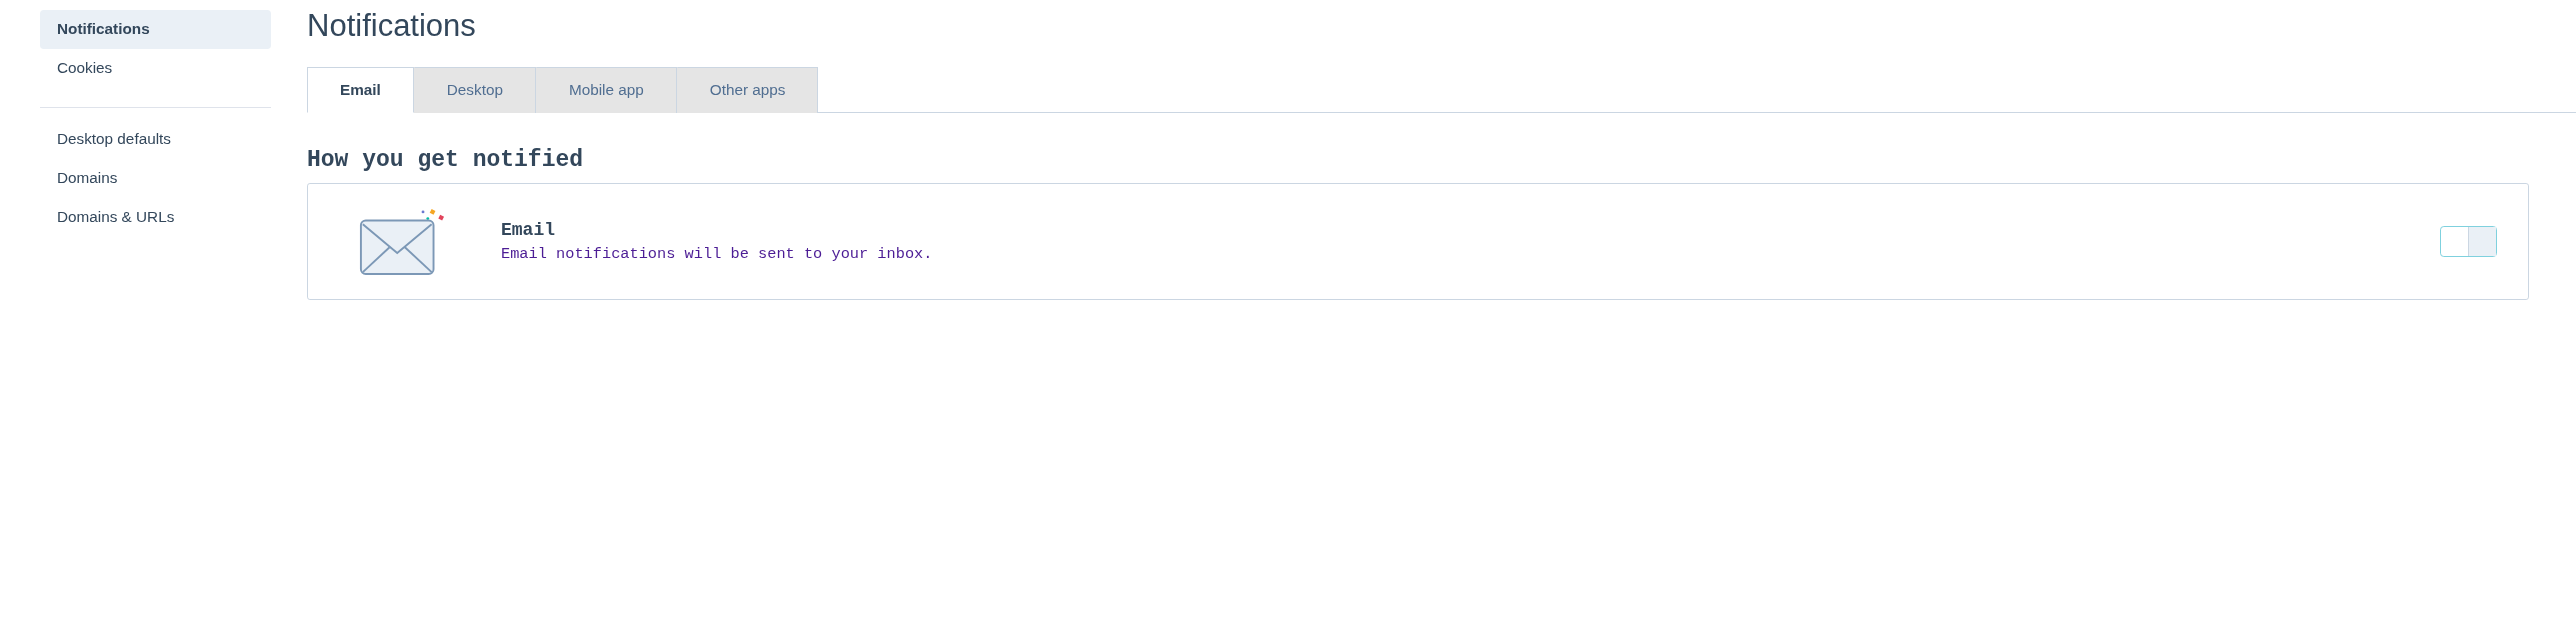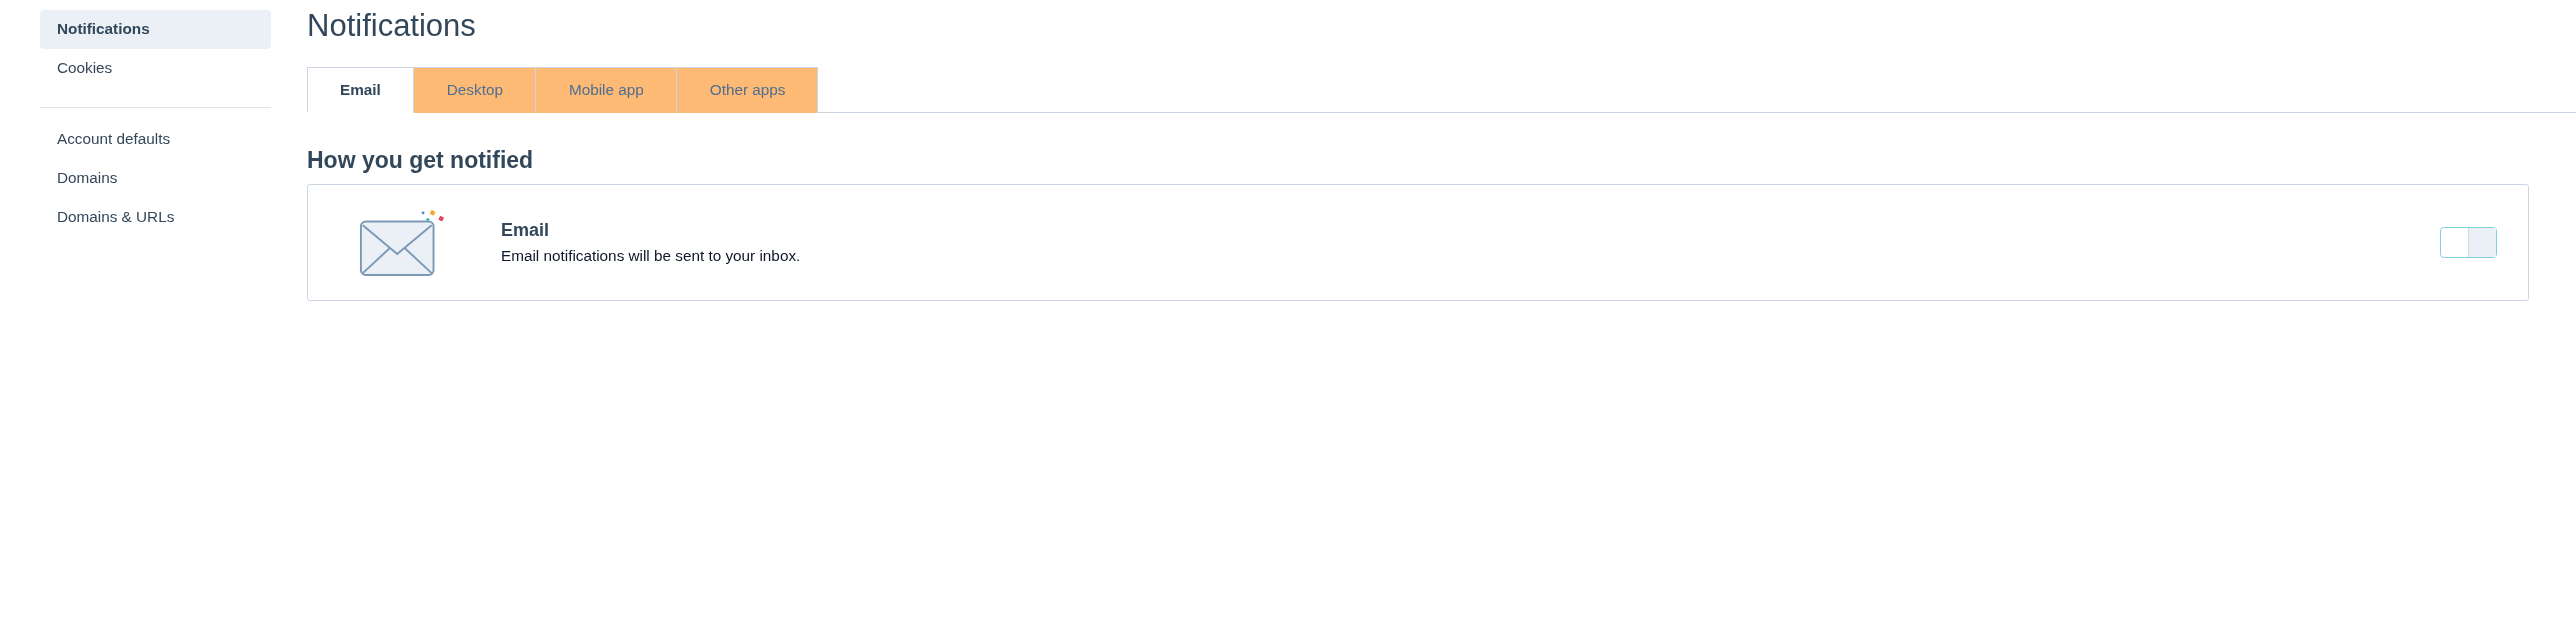--- a/index.html
+++ b/index.html
@@ -64,33 +64,34 @@
       color: #506e91;
       cursor: pointer;
       border: 1px solid transparent;
       border-bottom: none;
       margin-bottom: -1px;
       background: #f5f8fa;
     }
     .tab:not(.active) {
       border-top: 1px solid #cbd6e2;
       border-right: 1px solid #cbd6e2;
-      background: #fdba74;
+      background: #e5e5e5;
     }
     .tab.active {
       background: #fff;
       border: 1px solid #cbd6e2;
       border-bottom: 1px solid #fff;
       font-weight: 600;
       color: #33475b;
     }
     .tab:first-child.active { border-left: 1px solid #cbd6e2; }
     .section {
       padding-top: 34px;
       padding-right: 47px;
+      font-family: Liberation Mono, monospace;
     }
     .section-title {
       font-size: 23px;
       font-weight: 700;
       color: #33475b;
       margin-bottom: 9.5px;
     }
     .section-note {
       font-size: 15.3px;
       color: #33475b;
@@ -116,21 +117,21 @@
       flex: 1;
     }
     .card-title {
       font-size: 18px;
       font-weight: 700;
       color: #33475b;
       margin-bottom: 5.7px;
     }
     .card-desc {
       font-size: 15.3px;
-      color: #0f172a;
+      color: #4c1d95;
     }
     .toggle {
       width: 57px;
       height: 31px;
       border: 1px solid #7fd1de;
       border-radius: 3.8px;
       background: #fff;
       position: relative;
       cursor: pointer;
       flex-shrink: 0;
@@ -152,21 +153,21 @@
 
 <nav class="sidebar">
   <div class="sidebar-item active">
     <span>Notifications</span>
   </div>
   <div class="sidebar-item">
     <span>Cookies</span>
   </div>
   <hr class="sidebar-divider">
   <div class="sidebar-item">
-    <span>Account defaults</span>
+    <span>Desktop defaults</span>
   </div>
   <div class="sidebar-item">
     <span>Domains</span>
   </div>
   <div class="sidebar-item">
     <span>Domains &amp; URLs</span>
   </div>
 </nav>
 
 <main class="main">

